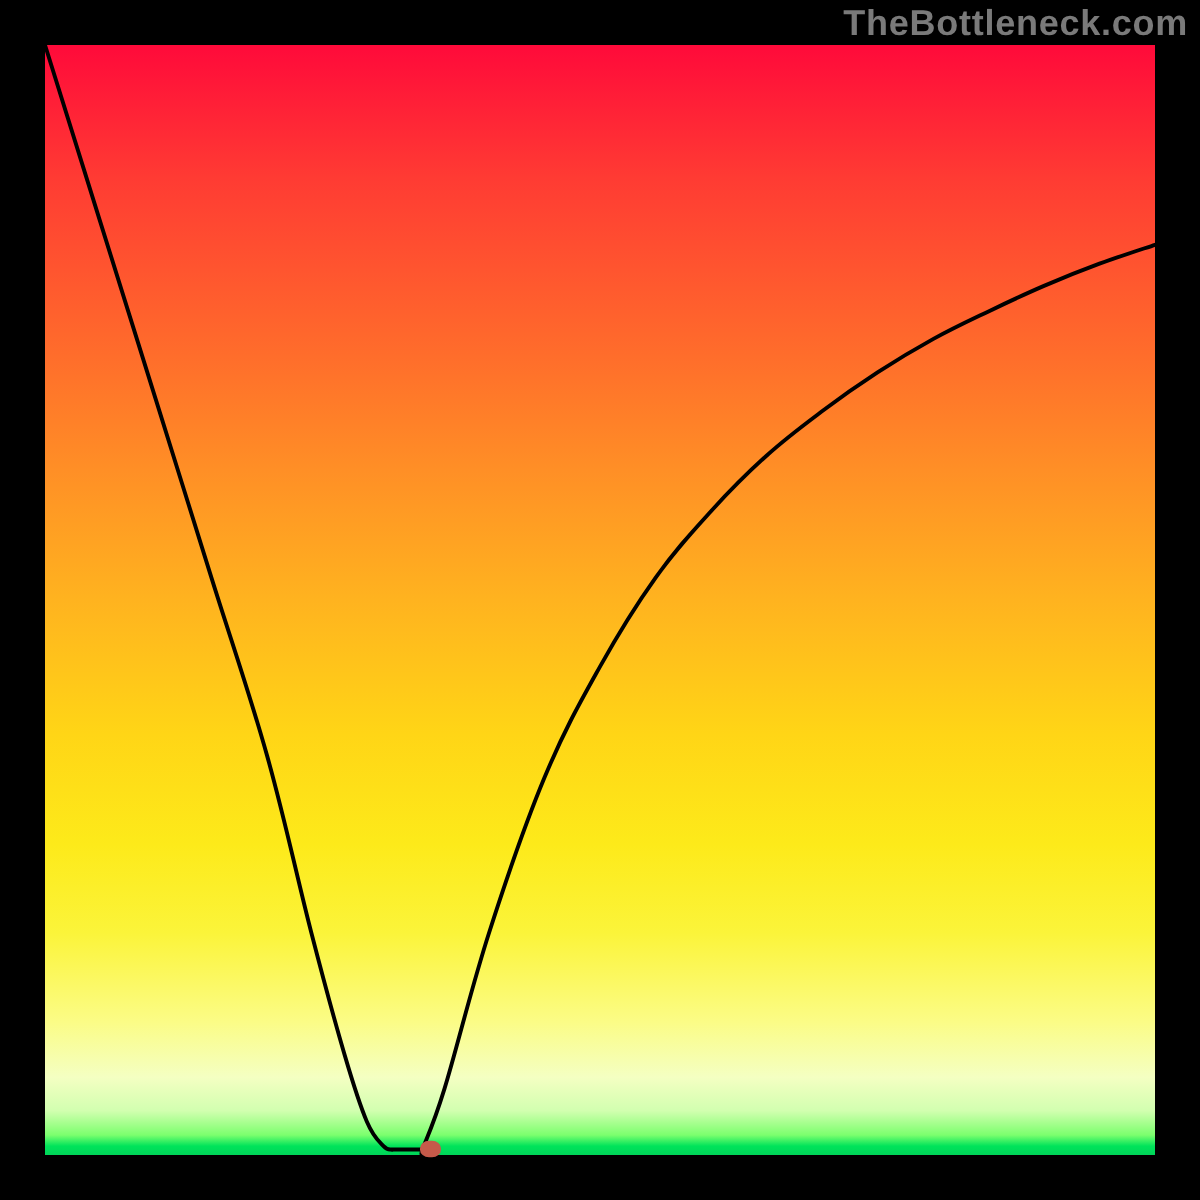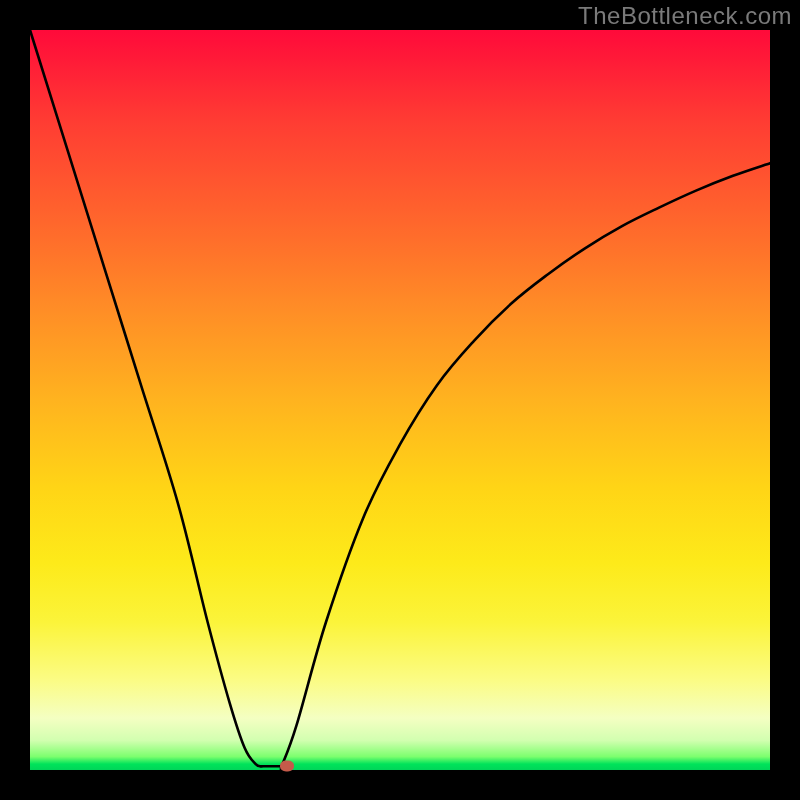--- a/index.html
+++ b/index.html
@@ -16,21 +16,21 @@
     width: 800px;
     height: 800px;
     background: #000;
   }
   .watermark {
     position: absolute;
     top: 2px;
     right: 8px;
     color: #7a7a7a;
     font-size: 24px;
-    font-weight: 400;
+    font-weight: 700;
     letter-spacing: 0.5px;
     user-select: none;
   }
   .plot-area {
     position: absolute;
     left: 30px;
     top: 30px;
     width: 740px;
     height: 740px;
     

